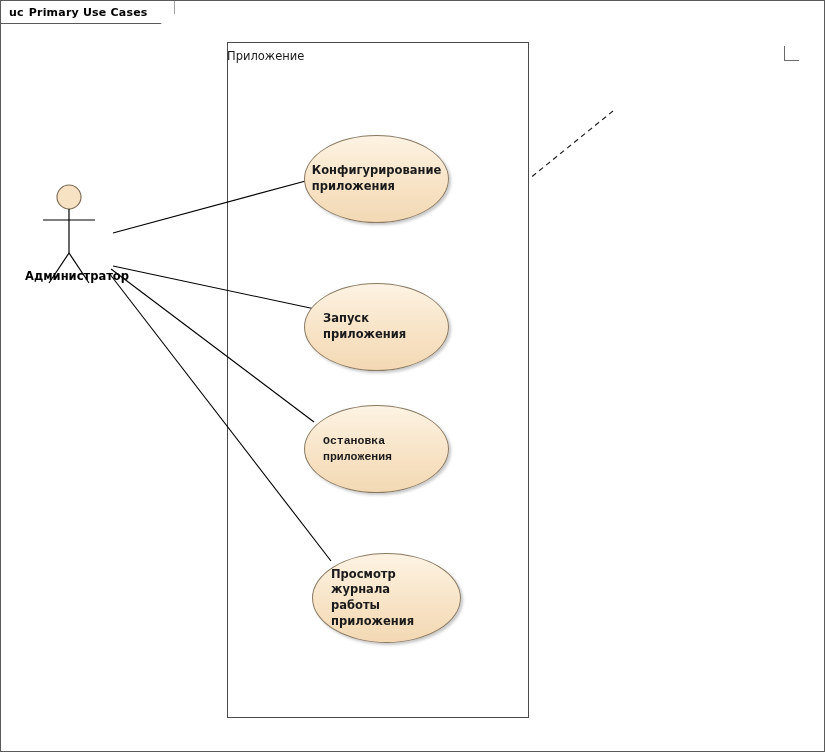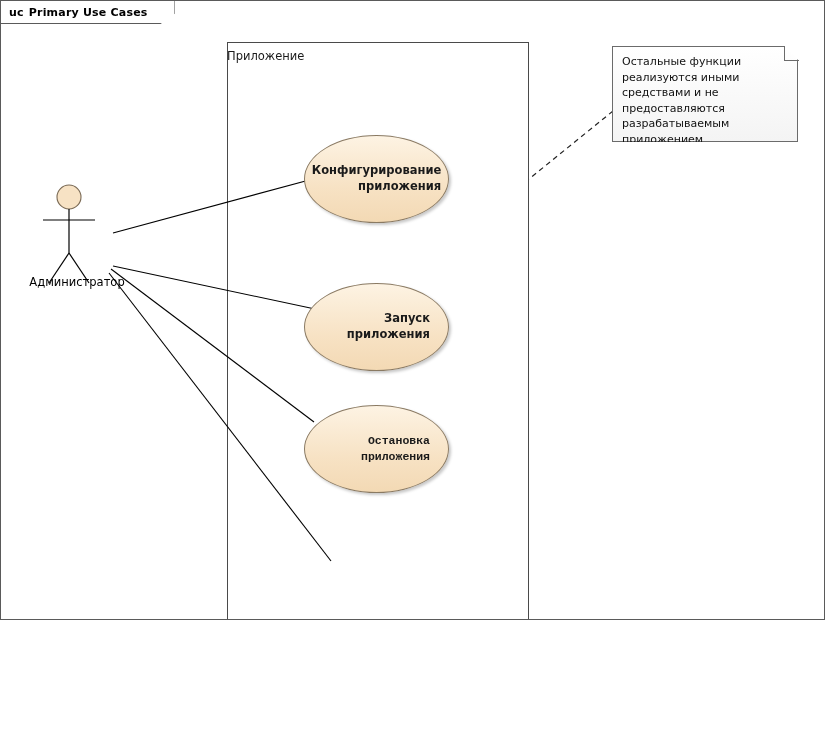--- a/index.html
+++ b/index.html
@@ -6,21 +6,21 @@
     margin: 0;
     padding: 0;
     background: #ffffff;
   }
   body {
     font-family: "DejaVu Sans", sans-serif;
   }
   #frame {
     position: relative;
     width: 825px;
-    height: 620px;
+    height: 752px;
     box-sizing: border-box;
     border: 1px solid #5a5a5a;
     background: #ffffff;
     overflow: hidden;
   }
   
   #frame-tab {
     position: absolute;
     left: 0px;
     top: 0px;
@@ -65,35 +65,35 @@
   .usecase {
     position: absolute;
     box-sizing: border-box;
     border: 1px solid #8a7a63;
     border-radius: 50%;
     background: linear-gradient(180deg, #fdf3e3 0%, #f7e2c4 60%, #f3d9b4 100%);
     box-shadow: 2px 2px 3px rgba(0,0,0,0.22);
     display: flex;
     align-items: center;
     justify-content: center;
-    text-align: right;
+    text-align: left;
     font-size: 11.5px;
     font-weight: bold;
     color: #1a1a1a;
     line-height: 1.35;
     padding: 0 18px;
   }
   #actor-label {
     position: absolute;
     left: 16px;
-    top: 274px;
+    top: 268px;
     width: 120px;
     text-align: center;
     font-size: 11.5px;
-    font-weight: normal;
+    font-weight: bold;
     color: #000000;
   }
 
   
   #note {
     position: absolute;
     left: 611px;
     top: 45px;
     width: 186px;
     height: 96px;
@@ -166,19 +166,19 @@
   </div>
 
   <div class="usecase" style="left:303px; top:282px; width:145px; height:88px;">
     <span>Запуск приложения</span>
   </div>
 
   <div class="usecase" style="left:303px; top:404px; width:145px; height:88px;font-family:Liberation Mono, monospace;">
     <span>Остановка приложения</span>
   </div>
 
+  <div class="usecase" style="left:311px; top:552px; width:149px; height:90px;">
+    <span>Просмотр журнала работы приложения</span>
+  </div>
 
-  <div id="note">
-    <span>Остальные функции реализуются иными средствами и не предоставляются разрабатываемым приложением</span>
-  </div>
   <div id="note-fold"></div>
 
 </div>
 
 </body></html>

